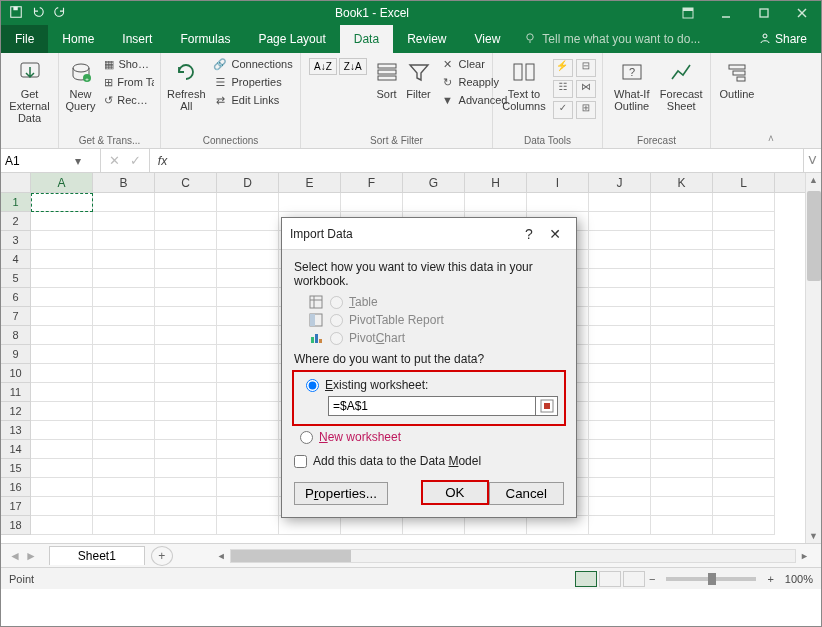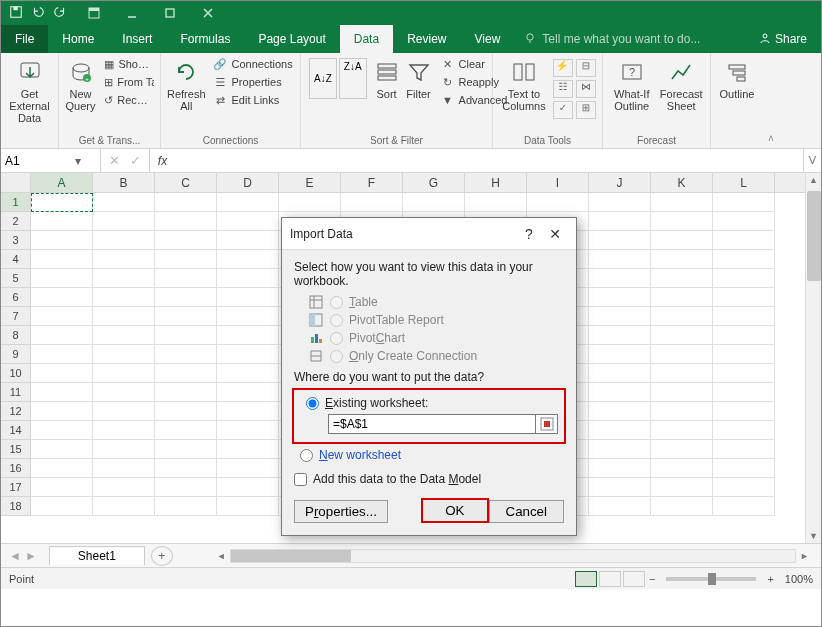--- a/index.html
+++ b/index.html
@@ -117,20 +117,21 @@
         <path d="M10 3 A5 5 0 1 1 4 7" fill="none" stroke="#fff" stroke-width="1.3"></path>
         <path d="M4 3 L4 7 L8 7" fill="none" stroke="#fff" stroke-width="1.3"></path>
       </svg>
   </span>
   <span class="qat-icon">
     <svg width="14" height="14" viewBox="0 0 16 16">
         <path d="M6 3 A5 5 0 1 0 12 7" fill="none" stroke="#fff" stroke-width="1.3"></path>
         <path d="M12 3 L12 7 L8 7" fill="none" stroke="#fff" stroke-width="1.3"></path>
       </svg>
   </span>
+  <span class="doc-title">Book1 - Excel</span>
   <span class="win-btn">
     <svg width="12" height="12" viewBox="0 0 12 12">
         <rect x="1" y="1" width="10" height="10" fill="none" stroke="#cfe7d7"></rect>
         <rect x="1" y="1" width="10" height="3" fill="#cfe7d7"></rect>
       </svg>
   </span>
   <span class="win-btn">
     <svg width="12" height="12" viewBox="0 0 12 12">
         <line x1="2" y1="10" x2="10" y2="10" stroke="#cfe7d7" stroke-width="1.5"></line>
       </svg>
@@ -253,21 +254,21 @@
           </div>
       </div>
     </div>
     <div class="group-label">Connections</div>
   </div>
 
   <div class="group" style="width:192px">
     <div class="group-body">
       <div style="display:flex;flex-direction:column;align-items:center;gap:2px;padding:2px 2px 0">
         <div style="display:flex;gap:2px">
-          <span style="border:1px solid #c8c8c8;padding:14px 4px;font-size:10px;cursor:pointer">A↓Z</span>
+          <span style="border:1px solid #c8c8c8;padding:2px 4px;font-size:10px;cursor:pointer">A↓Z</span>
           <span style="border:1px solid #c8c8c8;padding:2px 4px;font-size:10px;cursor:pointer">Z↓A</span>
         </div>
       </div>
       <div class="big-btn" style="width:36px">
         <span class="icn">
           <svg width="24" height="24" viewBox="0 0 24 24">
               <rect x="3" y="4" width="18" height="4" fill="none" stroke="#555"></rect>
               <rect x="3" y="10" width="18" height="4" fill="none" stroke="#555"></rect>
               <rect x="3" y="16" width="18" height="4" fill="none" stroke="#555"></rect>
             </svg>
@@ -579,20 +580,35 @@
         <div class="cell"></div>
         <div class="cell"></div>
         <div class="cell"></div>
         <div class="cell"></div>
         <div class="cell"></div>
         <div class="cell"></div>
         <div class="cell"></div>
         <div class="cell"></div>
       </div>
       <div class="row">
+        <div class="row-h">13</div>
+        <div class="cell"></div>
+        <div class="cell"></div>
+        <div class="cell"></div>
+        <div class="cell"></div>
+        <div class="cell"></div>
+        <div class="cell"></div>
+        <div class="cell"></div>
+        <div class="cell"></div>
+        <div class="cell"></div>
+        <div class="cell"></div>
+        <div class="cell"></div>
+        <div class="cell"></div>
+      </div>
+      <div class="row">
         <div class="row-h">14</div>
         <div class="cell"></div>
         <div class="cell"></div>
         <div class="cell"></div>
         <div class="cell"></div>
         <div class="cell"></div>
         <div class="cell"></div>
         <div class="cell"></div>
         <div class="cell"></div>
         <div class="cell"></div>
@@ -732,30 +748,20 @@
       <span class="oicn">
           <svg width="14" height="14" viewBox="0 0 14 14">
             <rect x="2" y="6" width="3" height="6" fill="#3b7"></rect>
             <rect x="6" y="3" width="3" height="9" fill="#37b"></rect>
             <rect x="10" y="8" width="3" height="4" fill="#c84"></rect>
           </svg>
         </span>
       <input type="radio" name="view" disabled="" style="">
       <label>Pivot<u class="ul">C</u>hart</label>
     </div>
-    <div class="opt">
-      <span class="oicn">
-          <svg width="14" height="14" viewBox="0 0 14 14">
-            <rect x="2" y="2" width="10" height="10" fill="none" stroke="#888"></rect>
-            <line x1="2" y1="7" x2="12" y2="7" stroke="#888"></line>
-          </svg>
-        </span>
-      <input type="radio" name="view" disabled="" style="">
-      <label><u class="ul">O</u>nly Create Connection</label>
-    </div>
 
     <div class="question">Where do you want to put the data?</div>
 
     <div class="highlight-box">
       <div class="opt" style="margin-left:6px">
         <input type="radio" name="where" checked="" style="">
         <label><u class="ul">E</u>xisting worksheet:</label>
       </div>
       <div class="ref-row">
         <input class="ref-input" value="=$A$1" style="">
@@ -763,21 +769,21 @@
           <svg width="14" height="14" viewBox="0 0 14 14">
               <rect x="1" y="1" width="12" height="12" fill="none" stroke="#888"></rect>
               <rect x="4" y="4" width="6" height="6" fill="#c0392b"></rect>
             </svg>
         </div>
       </div>
     </div>
 
     <div class="opt" style="margin-left:6px">
       <input type="radio" name="where" style="">
-      <label style="color:#1d4ed8"><u class="ul">N</u>ew worksheet</label>
+      <label style="color:#be185d"><u class="ul">N</u>ew worksheet</label>
     </div>
 
     <div class="chk-row">
       <input type="checkbox" style="">
       <label>Add this data to the Data <u class="ul">M</u>odel</label>
     </div>
 
     <div class="dlg-btns">
       <button class="props"><span>P<u class="ul">r</u>operties...</span></button>
       <span class="sp"></span>

